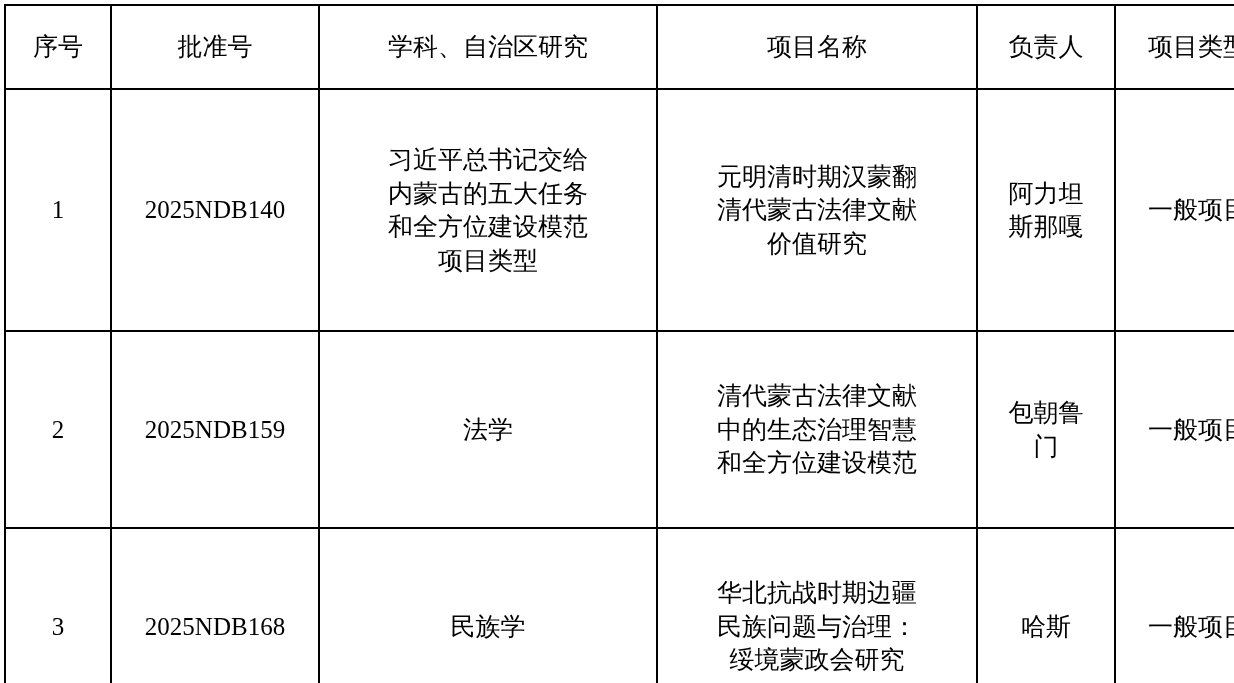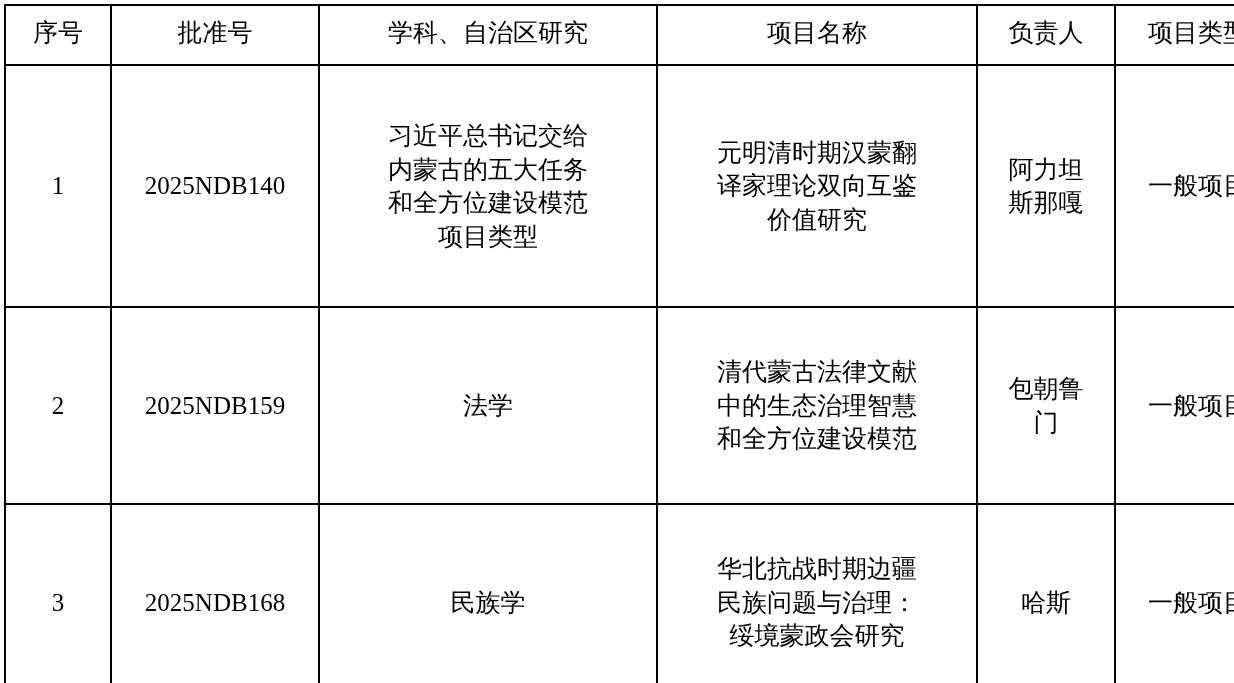--- a/index.html
+++ b/index.html
@@ -33,22 +33,21 @@
     text-align: center;
     vertical-align: middle;
     font-weight: normal;
     font-size: 25px;
     line-height: 1.34;
     padding: 4px 4px;
     font-family: "Liberation Serif", "DejaVu Serif", serif;
   }
   table.grant-table thead td {
     height: 54px;
-    padding: 2px 4px;
-    font-family: Liberation Mono, monospace;
+    padding: 14px 4px;
   }
   .col-seq    { width: 96px; }
   .col-no     { width: 198px; }
   .col-disc   { width: 328px; }
   .col-proj   { width: 310px; }
   .col-leader { width: 128px; }
   .col-type   { width: 156px; }
 
   .cell-multiline {
     white-space: pre-line;
@@ -75,21 +74,21 @@
     </thead>
     <tbody>
       <tr class="row-1">
         <td>1</td>
         <td>2025NDB140</td>
         <td class="cell-multiline">习近平总书记交给
 内蒙古的五大任务
 和全方位建设模范
 项目类型</td>
         <td class="cell-multiline">元明清时期汉蒙翻
-译家理论双向互鉴
+清代蒙古法律文献
 价值研究</td>
         <td class="cell-multiline">阿力坦
 斯那嘎</td>
         <td>一般项目</td>
       </tr>
       <tr class="row-2">
         <td>2</td>
         <td>2025NDB159</td>
         <td class="cell-multiline">法学</td>
         <td class="cell-multiline">清代蒙古法律文献

